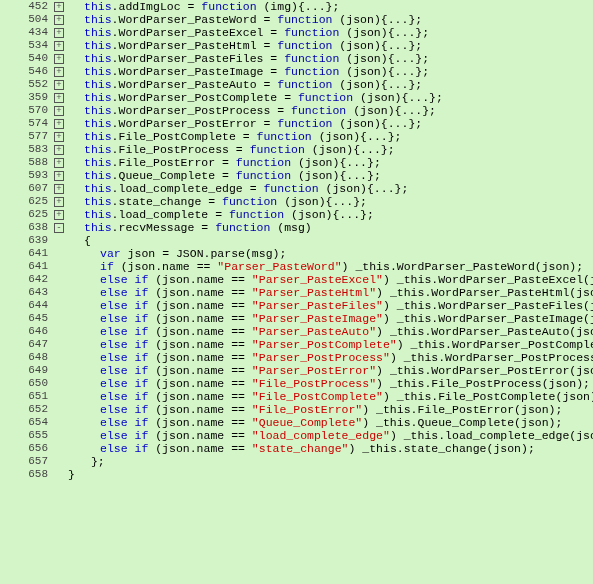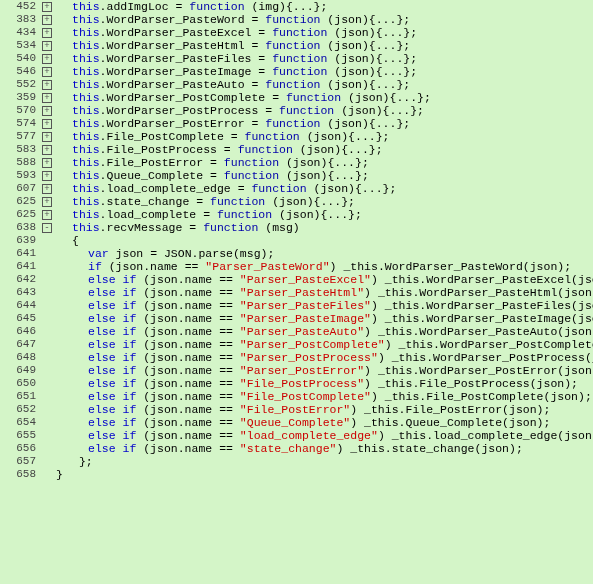--- a/index.html
+++ b/index.html
@@ -15,21 +15,21 @@
     .code-container {
       display: flex;
       flex-direction: column;
       width: 100%;
     }
     .code-line {
       display: flex;
       align-items: center;
       min-height: 13px;
       line-height: 13px;
-      padding: 0 4px;
+      padding: 0 16px;
       white-space: nowrap;
     }
     .line-num {
       display: inline-block;
       width: 36px;
       min-width: 36px;
       text-align: right;
       padding-right: 4px;
       color: #444;
       user-select: none;
@@ -52,21 +52,21 @@
 </head>
 <body>
 
 <div class="code-container">
     <div class="code-line">
       <span class="line-num">452</span>
       <span class="expand-icon"><span style="display:inline-block;width:10px;height:10px;border:1px solid #555;line-height:9px;text-align:center;font-size:9px;">+</span></span>
       <span class="code-content"><span style="display: inline-block; width: 16px;"></span><span style="color: rgb(0, 0, 204);">this</span><span>.addImgLoc = </span><span style="color: rgb(0, 0, 170);">function</span><span> (img)</span><span>{...}</span><span>;</span></span>
     </div>
     <div class="code-line">
-      <span class="line-num">383</span>
+      <span class="line-num">504</span>
       <span class="expand-icon"><span style="display:inline-block;width:10px;height:10px;border:1px solid #555;line-height:9px;text-align:center;font-size:9px;">+</span></span>
       <span class="code-content"><span style="display: inline-block; width: 16px;"></span><span style="color: rgb(0, 0, 204);">this</span><span>.WordParser_PasteWord = </span><span style="color: rgb(0, 0, 170);">function</span><span> (json)</span><span>{...}</span><span>;</span></span>
     </div>
     <div class="code-line">
       <span class="line-num">434</span>
       <span class="expand-icon"><span style="display:inline-block;width:10px;height:10px;border:1px solid #555;line-height:9px;text-align:center;font-size:9px;">+</span></span>
       <span class="code-content"><span style="display: inline-block; width: 16px;"></span><span style="color: rgb(0, 0, 204);">this</span><span>.WordParser_PasteExcel = </span><span style="color: rgb(0, 0, 170);">function</span><span> (json)</span><span>{...}</span><span>;</span></span>
     </div>
     <div class="code-line">
       <span class="line-num">534</span>

